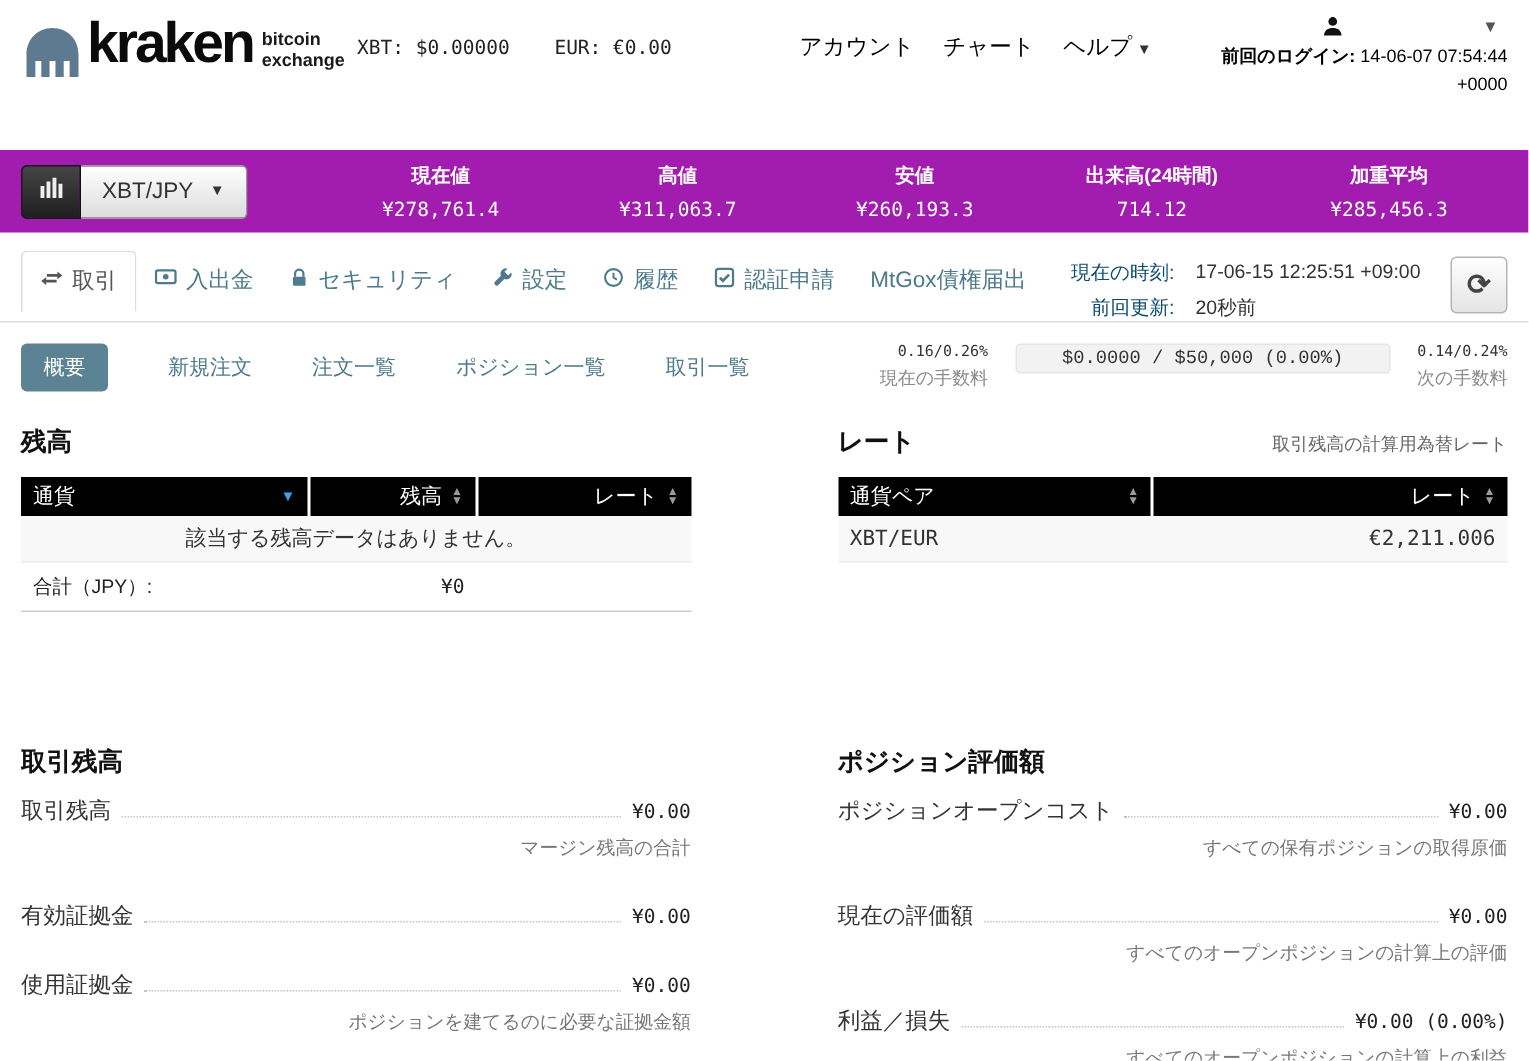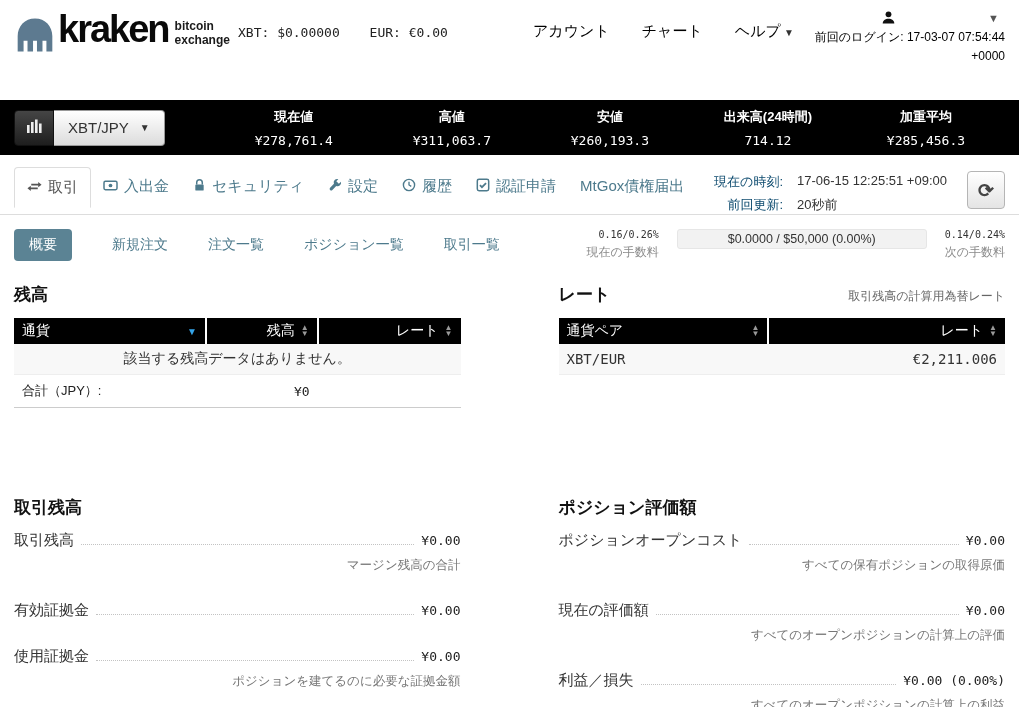--- a/index.html
+++ b/index.html
@@ -7,31 +7,31 @@
     font-family:"Liberation Sans", sans-serif; color:#333; }
 
   
   .header { position:relative; height:100px; background:#fff; }
   .logo { position:absolute; left:14px; top:10px; display:flex; align-items:flex-start; }
   .logo-mark { margin-top:6px; }
   .logo-word { font-size:38px; font-weight:bold; letter-spacing:-2px; color:#0a0a0a; line-height:1; margin-left:2px; }
   .logo-sub { font-size:12px; font-weight:bold; color:#1a1a1a; line-height:1.15; margin:10px 0 0 6px; }
   .mini-balances { position:absolute; left:238px; top:25px; font-family:"DejaVu Sans Mono", monospace; font-size:13px; color:#222; }
   .mini-balances span.pair { margin-right:22px; }
-  .top-nav { position:absolute; left:533px; top:22px; display:flex; gap:32px; font-size:15px; color:#000; }
+  .top-nav { position:absolute; left:533px; top:22px; display:flex; gap:19px; font-size:15px; color:#000; }
   .top-nav .nav-item { cursor:pointer; white-space:nowrap; }
   .caret { font-size:10px; color:#333; margin-left:3px; }
   .user-icon { position:absolute; right:123px; top:10px; }
   .user-caret { position:absolute; right:20px; top:12px; color:#555; font-size:11px; }
   .login-line { position:absolute; right:14px; top:28px; width:192px; text-align:right;
     font-size:12px; line-height:1.55; color:#000; }
-  .login-line b { font-weight:normal; }
-
-  
-  .ticker { height:55px; background:#000000; display:flex; align-items:center; padding:0 14px; }
+  .login-line b { font-weight:bold; }
+
+  
+  .ticker { height:55px; background:#a21caf; display:flex; align-items:center; padding:0 14px; }
   .pair-group { display:flex; }
   .chart-btn { width:40px; height:36px; background:linear-gradient(#454545,#1e1e1e); border:1px solid #111;
     border-radius:4px 0 0 4px; display:flex; align-items:center; justify-content:center; }
   .pair-btn { height:36px; padding:0 14px; background:linear-gradient(#ffffff,#dcdcdc); border:1px solid #999;
     border-left:none; border-radius:0 4px 4px 0; display:flex; align-items:center; gap:8px;
     font-size:15px; color:#333; cursor:pointer; }
   .ticker-stats { flex:1; display:flex; margin-left:50px; }
   .tstat { flex:1; text-align:center; }
   .tstat .tlabel { color:#fff; font-size:13px; font-weight:bold; }
   .tstat .tvalue { color:#fff; font-size:13px; margin-top:7px; font-family:"DejaVu Sans Mono", monospace; }
@@ -55,21 +55,21 @@
   
   .subnav { display:flex; justify-content:space-between; align-items:flex-start; margin:14px 14px 0; }
   .subnav-left { display:flex; align-items:center; gap:40px; }
   .pill { background:#5b8394; color:#fff; font-size:14px; padding:7px 15px; border-radius:4px; cursor:pointer; }
   .subnav-link { color:#4d7a8c; font-size:14px; cursor:pointer; white-space:nowrap; }
   .fees { display:flex; gap:18px; align-items:flex-start; }
   .fee-cell { text-align:right; }
   .fee-value { font-family:"DejaVu Sans Mono", monospace; font-size:10px; color:#333; }
   .fee-caption { font-size:12px; color:#8a8a8a; margin-top:4px; }
   .fee-progress { width:250px; background:#f2f2f2; border:1px solid #e6e6e6; border-radius:3px;
-    text-align:center; font-family:Liberation Sans, sans-serif; font-size:12.5px; color:#333; padding:2px 0; }
+    text-align:center; font-family:Liberation Mono, monospace; font-size:12.5px; color:#333; padding:2px 0; }
 
   
   .main { padding:0 14px; display:grid; grid-template-columns:1fr 1fr; column-gap:98px; row-gap:70px; margin-top:4px; }
   .section-title { font-size:17px; font-weight:bold; color:#111; margin:18px 0 12px; }
   .title-row { display:flex; justify-content:space-between; align-items:baseline; }
   .title-caption { font-size:12px; color:#666; font-weight:normal; }
 
   table.dtable { width:100%; border-collapse:collapse; }
   .dtable th { background:#000; color:#fff; font-weight:normal; font-size:14px; padding:4px 8px; }
   .dtable th + th { border-left:2px solid #fff; }
@@ -122,21 +122,21 @@
   </div>
 
   <span class="user-icon">
     <svg width="15" height="15" viewBox="0 0 16 16">
         <circle cx="8" cy="4.6" r="3.1" fill="#111"></circle>
         <path fill="#111" d="M1.8 14.5c0-3.4 2.8-5.2 6.2-5.2s6.2 1.8 6.2 5.2z"></path>
       </svg>
   </span>
   <span class="user-caret">▼</span>
   <div class="login-line">
-    <b>前回のログイン:</b> <span>17-03-07 07:54:44 +0000</span>
+    <b>前回のログイン:</b> <span>14-06-07 07:54:44 +0000</span>
   </div>
 </div>
 
 <div class="ticker">
   <div class="pair-group">
     <div class="chart-btn">
       <span>
         <svg width="16" height="16" viewBox="0 0 16 16">
             <rect x="1" y="7" width="2.6" height="8" fill="#eee"></rect>
             <rect x="5" y="4" width="2.6" height="11" fill="#eee"></rect>

